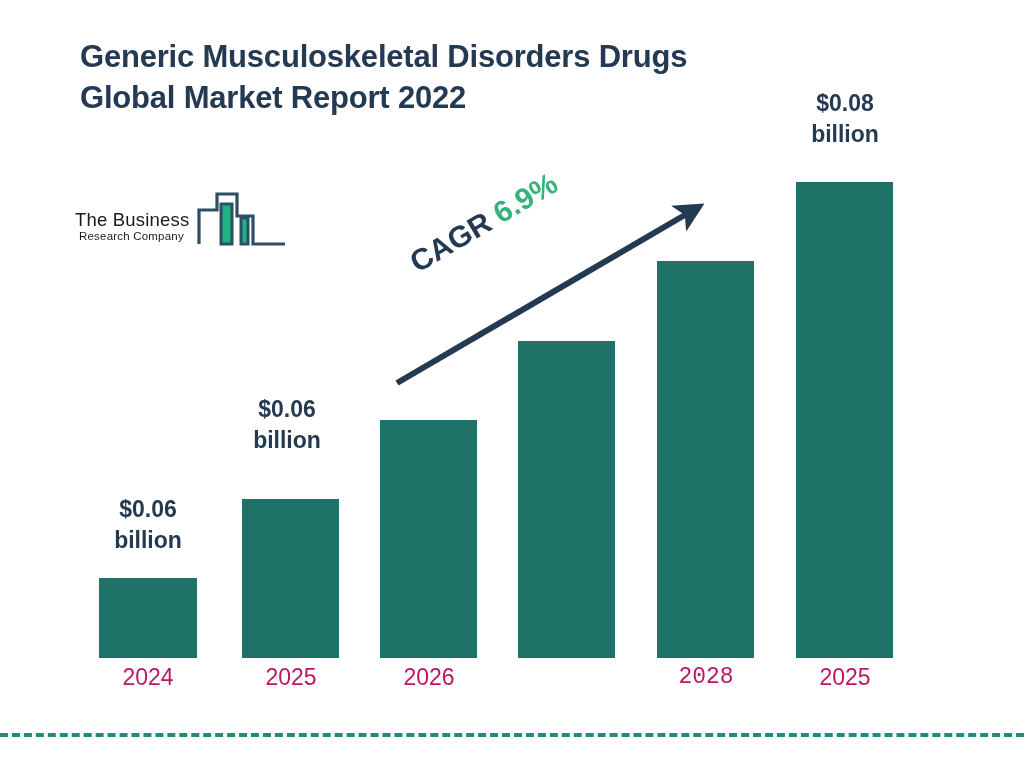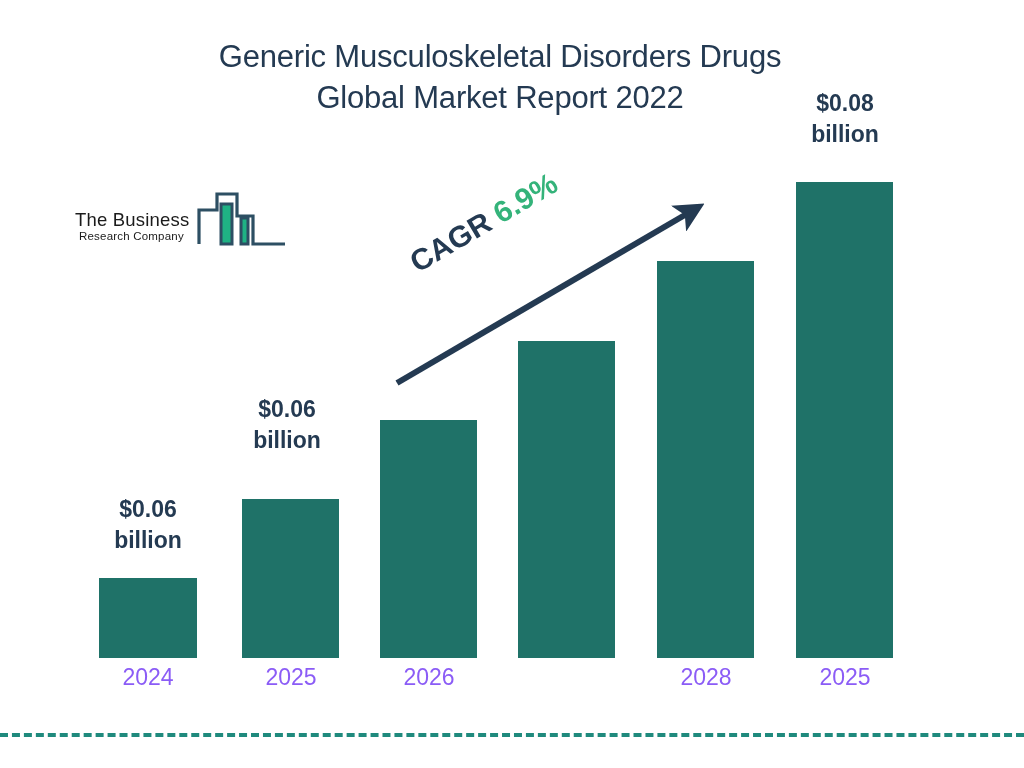--- a/index.html
+++ b/index.html
@@ -19,23 +19,23 @@
     height: 768px;
     background: #ffffff;
   }
 
   
   #chart-title {
     position: absolute;
     left: 80px;
     top: 36px;
     width: 840px;
-    text-align: center;
+    text-align: left;
     font-size: 31px;
-    font-weight: normal;
+    font-weight: bold;
     line-height: 1.33;
     color: #243a52;
     letter-spacing: -0.2px;
   }
   #chart-title .title-line {
     display: block;
   }
 
   
   #logo {
@@ -94,21 +94,21 @@
     display: block;
   }
 
   
   .year-label {
     position: absolute;
     top: 664px;
     width: 120px;
     text-align: center;
     font-size: 23px;
-    color: #8b5cf6;
+    color: #be185d;
   }
 
   
   #cagr-arrow {
     position: absolute;
     left: 380px;
     top: 190px;
     width: 340px;
     height: 210px;
     overflow: visible;
@@ -191,21 +191,21 @@
     <span>billion</span>
   </div>
   <div class="value-label" style="left:789px; top:88px; width:112px;">
     <span>$0.08</span>
     <span>billion</span>
   </div>
 
   <div class="year-label" style="left:88px;">2024</div>
   <div class="year-label" style="left:231px;">2025</div>
   <div class="year-label" style="left:369px;">2026</div>
-  <div class="year-label" style="left:646px;">2028</div>
+  <div class="year-label" style="left:646px;font-family:Liberation Mono, monospace;">2028</div>
   <div class="year-label" style="left:785px;">2025</div>
 
   <svg id="cagr-arrow" viewBox="0 0 340 210">
     <defs>
       <marker id="arrowhead" markerWidth="5" markerHeight="5" refX="2.2" refY="2.5" orient="auto">
         <path d="M0,0 L5,2.5 L0,5 L1.2,2.5 Z" fill="#243a52"></path>
       </marker>
     </defs>
     <line x1="17" y1="193" x2="310" y2="22" stroke="#243a52" stroke-width="6" stroke-linecap="butt" marker-end="url(#arrowhead)"></line>
   </svg>

